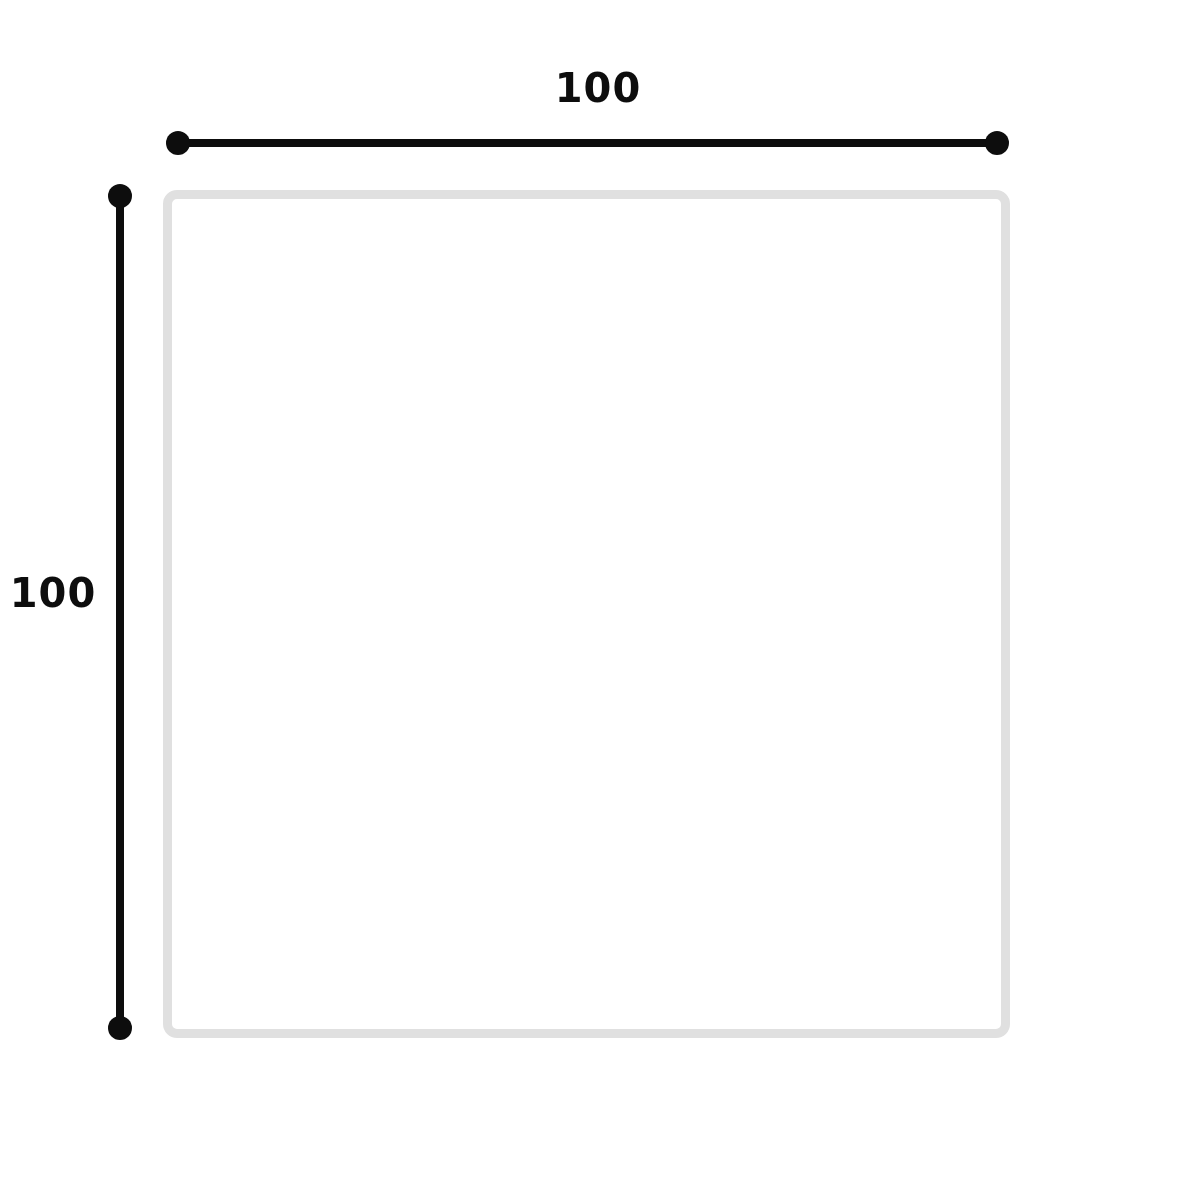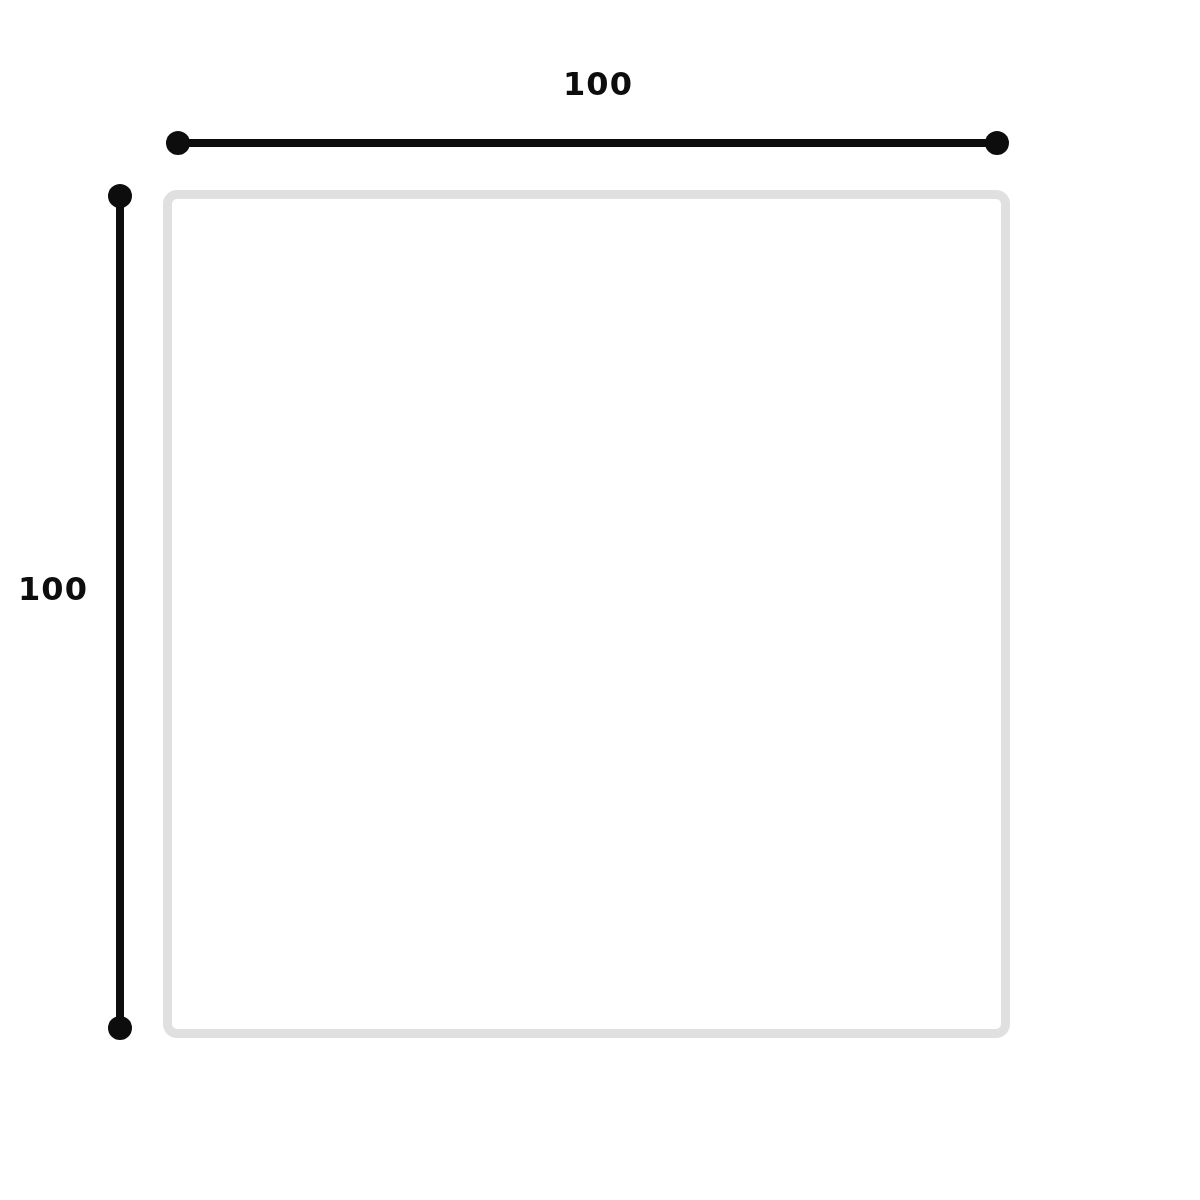--- a/index.html
+++ b/index.html
@@ -57,21 +57,21 @@
   }
   .dot.h-left  { left: 166px; top: 131px; }
   .dot.h-right { left: 985px; top: 131px; }
   .dot.v-top    { left: 108px; top: 184px; }
   .dot.v-bottom { left: 108px; top: 1016px; }
   
   .dim-label {
     position: absolute;
     color: #0d0d0d;
     font-weight: 900;
-    font-size: 32px;
+    font-size: 40px;
     letter-spacing: 1px;
     line-height: 1;
     text-align: center;
   }
   .dim-label.top {
     left: 178px;
     top: 68px;
     width: 840px;
   }
   .dim-label.left {

